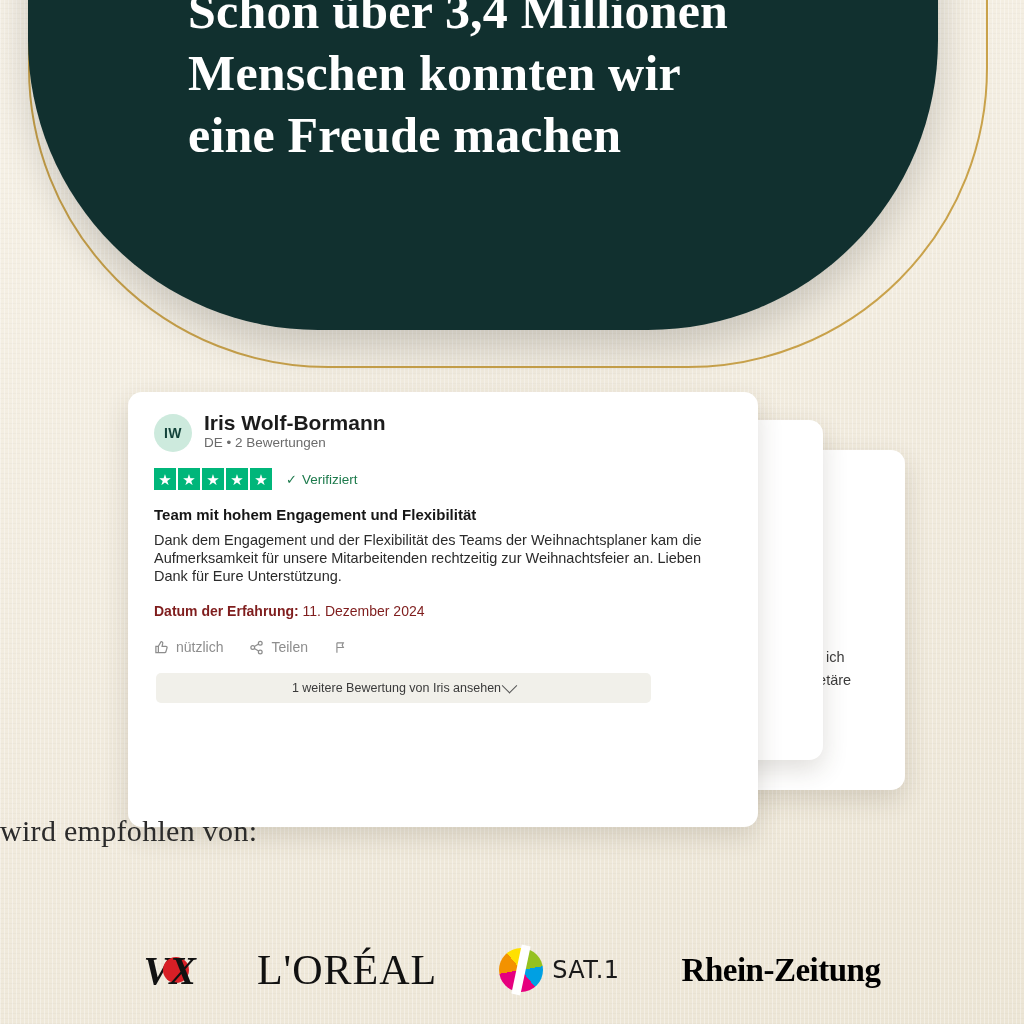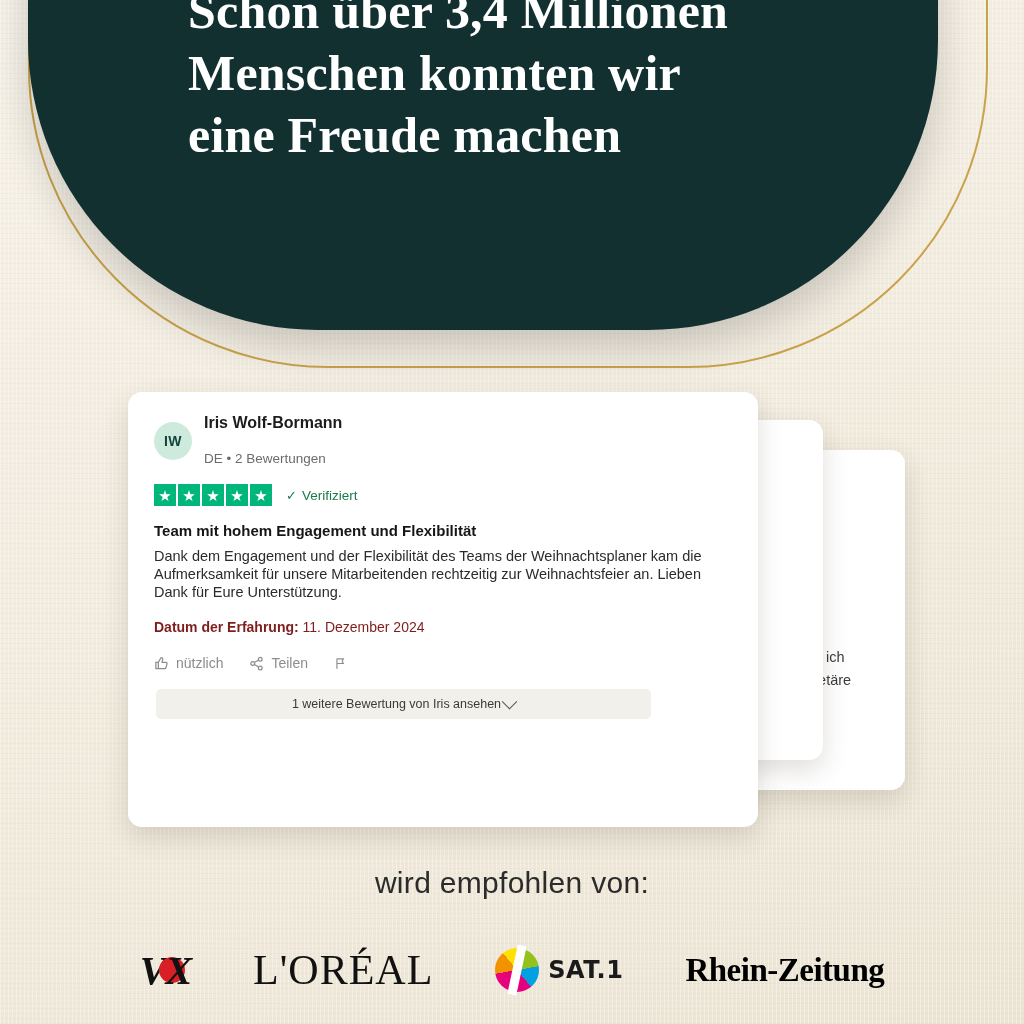--- a/index.html
+++ b/index.html
@@ -127,30 +127,30 @@
     background: #cdeadd;
     color: #13433a;
     font-size: 14px;
     font-weight: 700;
     display: flex;
     align-items: center;
     justify-content: center;
     letter-spacing: 0.5px;
   }
   .reviewer-name {
-    font-size: 16px;
+    font-size: 21px;
     font-weight: 700;
     color: #1c1c1c;
     line-height: 18px;
   }
   .reviewer-meta {
     font-size: 13.5px;
     color: #6b6b6b;
     line-height: 18px;
-    margin-top: 18px;
+    margin-top: 2px;
   }
   .rating-row {
     display: flex;
     align-items: center;
     gap: 14px;
     margin-top: 16px;
   }
   .stars {
     display: flex;
     gap: 2px;
@@ -221,26 +221,26 @@
     height: 10px;
     border-right: 1.6px solid #555;
     border-bottom: 1.6px solid #555;
     transform: rotate(45deg) translate(-2px,-2px);
   }
 
   
   .rec-title {
     position: absolute;
     left: 0;
-    top: 866px;
+    top: 814px;
     width: 1024px;
-    text-align: center;
+    text-align: left;
     font-size: 30px;
     color: #2b2b2b;
-    font-family: Liberation Sans, sans-serif;
+    font-family: Liberation Serif, serif;
     letter-spacing: 0.3px;
   }
   .logos {
     position: absolute;
     left: 0;
     top: 930px;
     width: 1024px;
     height: 80px;
     display: flex;
     align-items: center;
@@ -298,21 +298,21 @@
     position: absolute;
     left: 50%;
     top: -3px;
     width: 9px;
     height: 50px;
     background: #ffffff;
     transform: translateX(-50%) rotate(12deg);
   }
   .sat-text {
     font-family: "DejaVu Sans", sans-serif;
-    font-weight: 700;
+    font-weight: 400;
     font-size: 24px;
     color: #1a1a1a;
     letter-spacing: 0.5px;
   }
   .logo-rz {
     font-family: "Liberation Serif", serif;
     font-weight: 700;
     font-size: 33px;
     color: #000000;
     letter-spacing: -0.5px;

